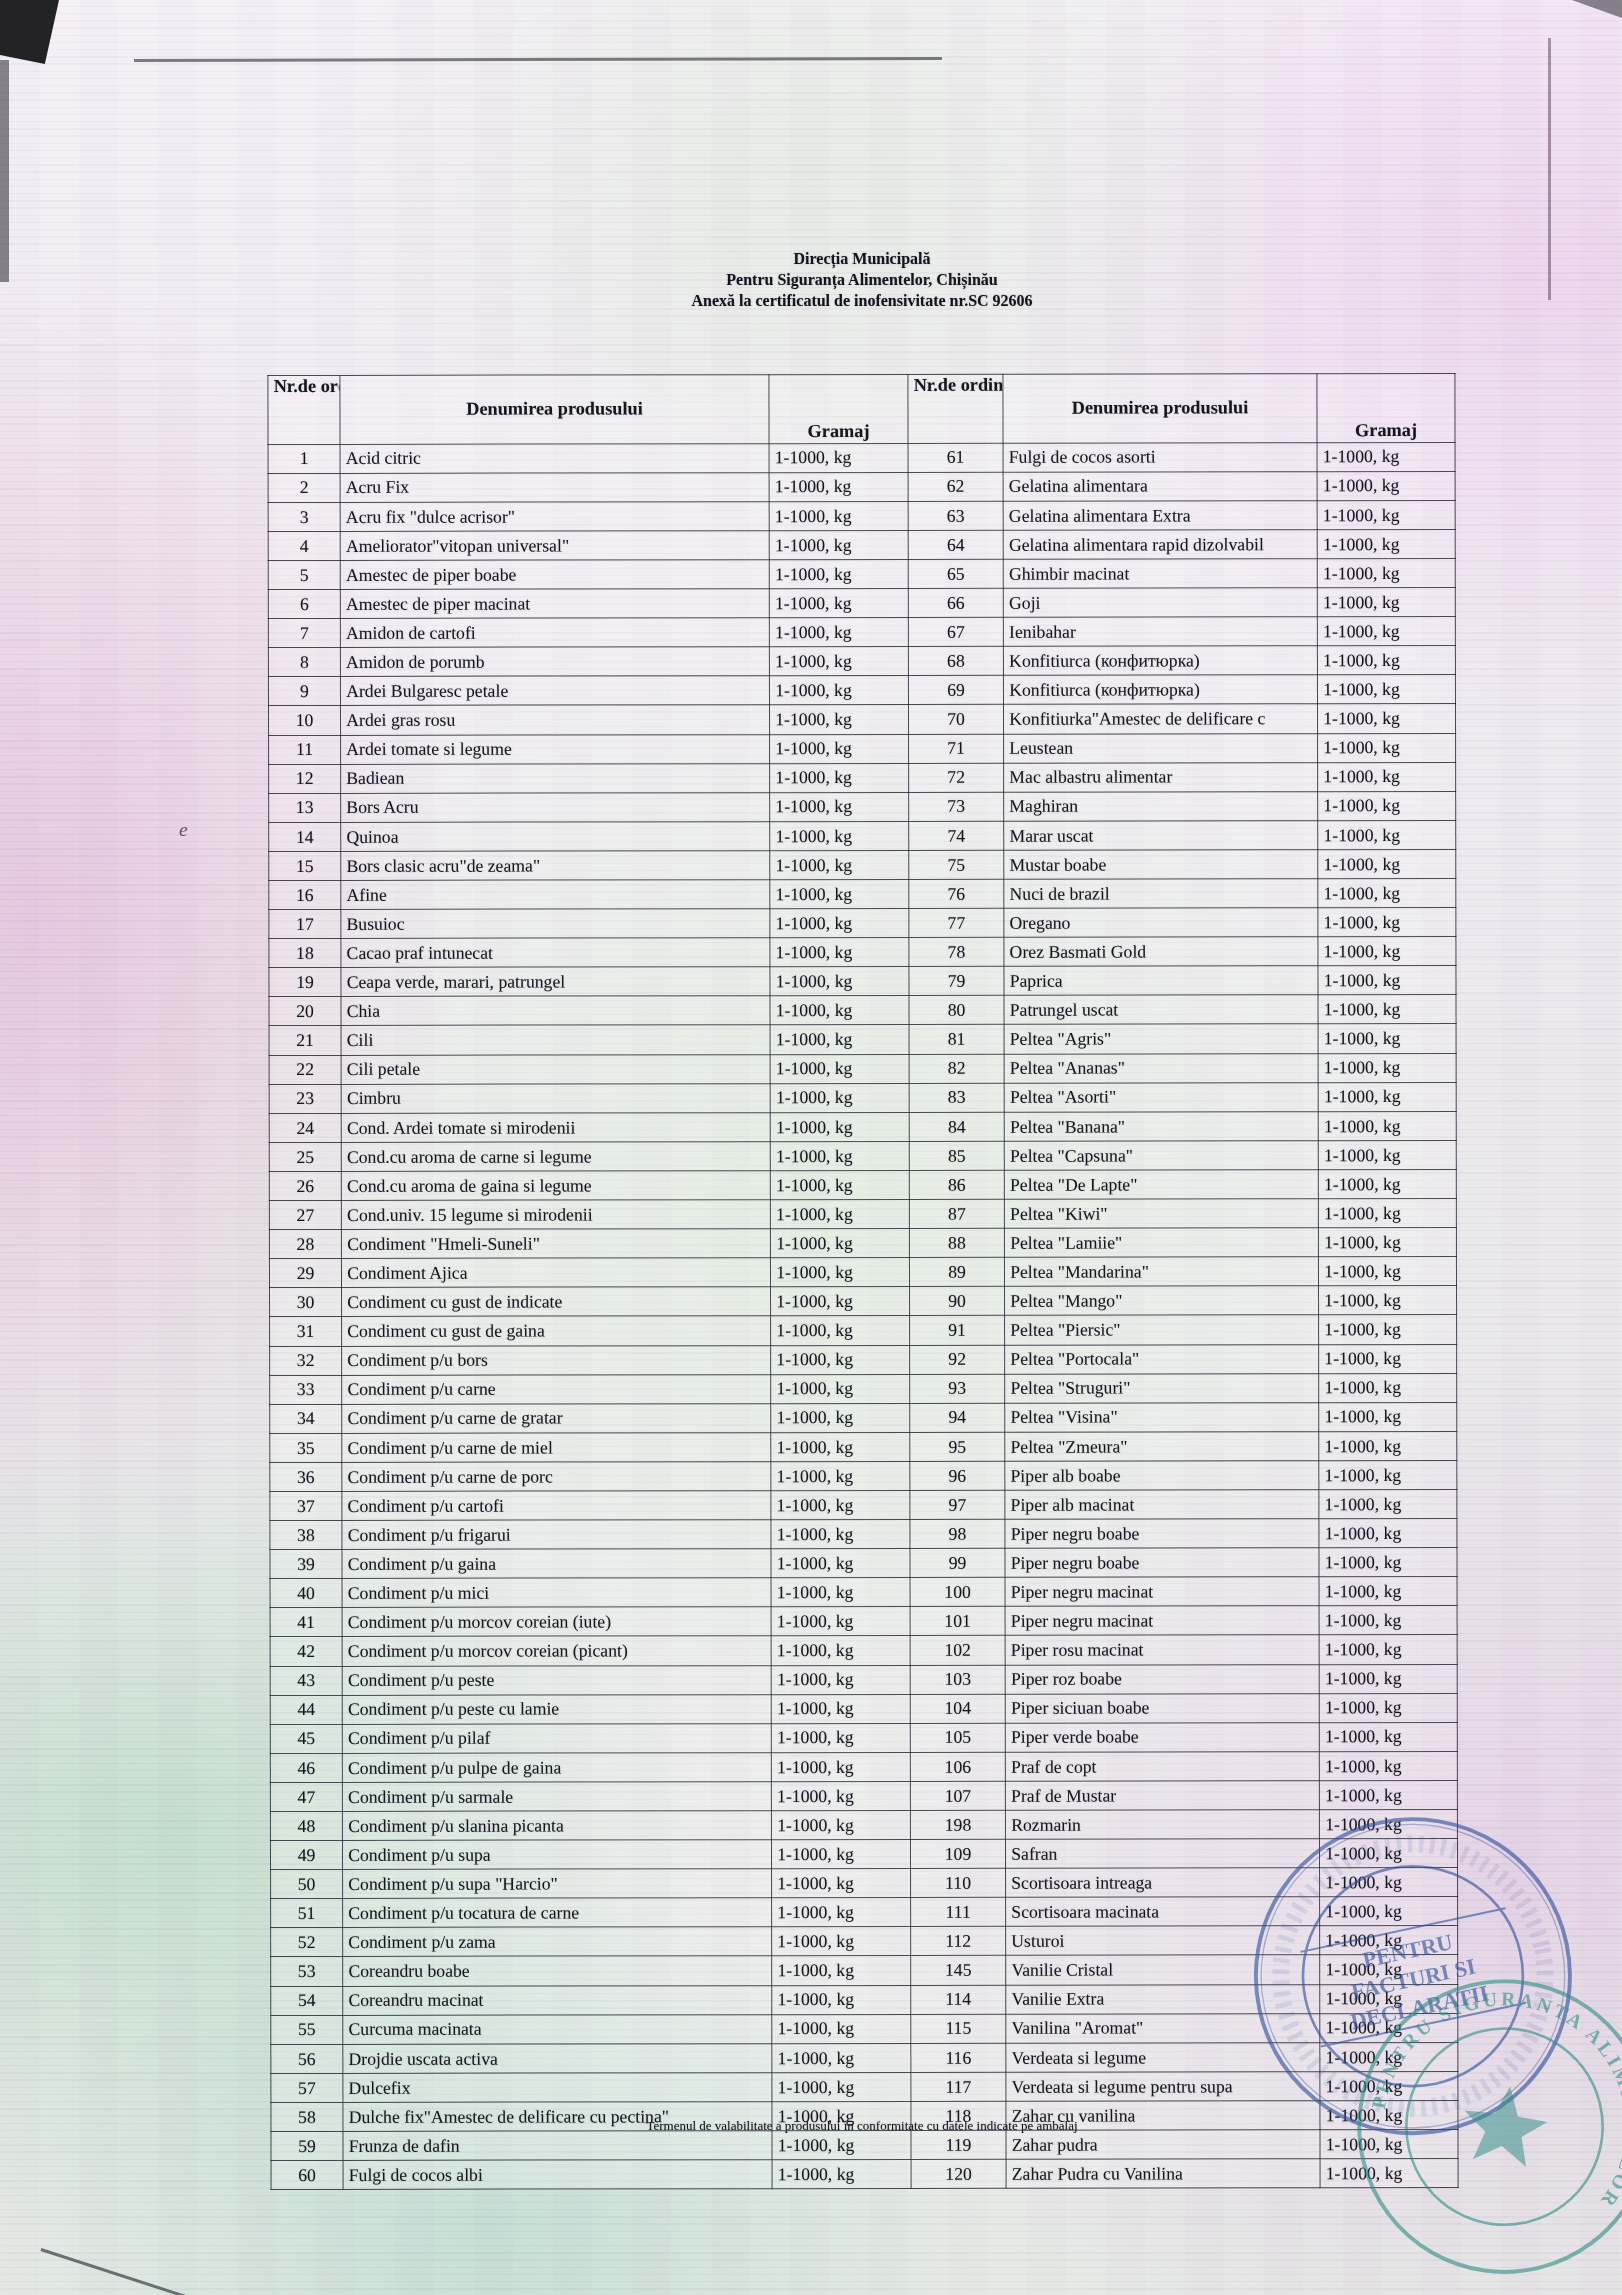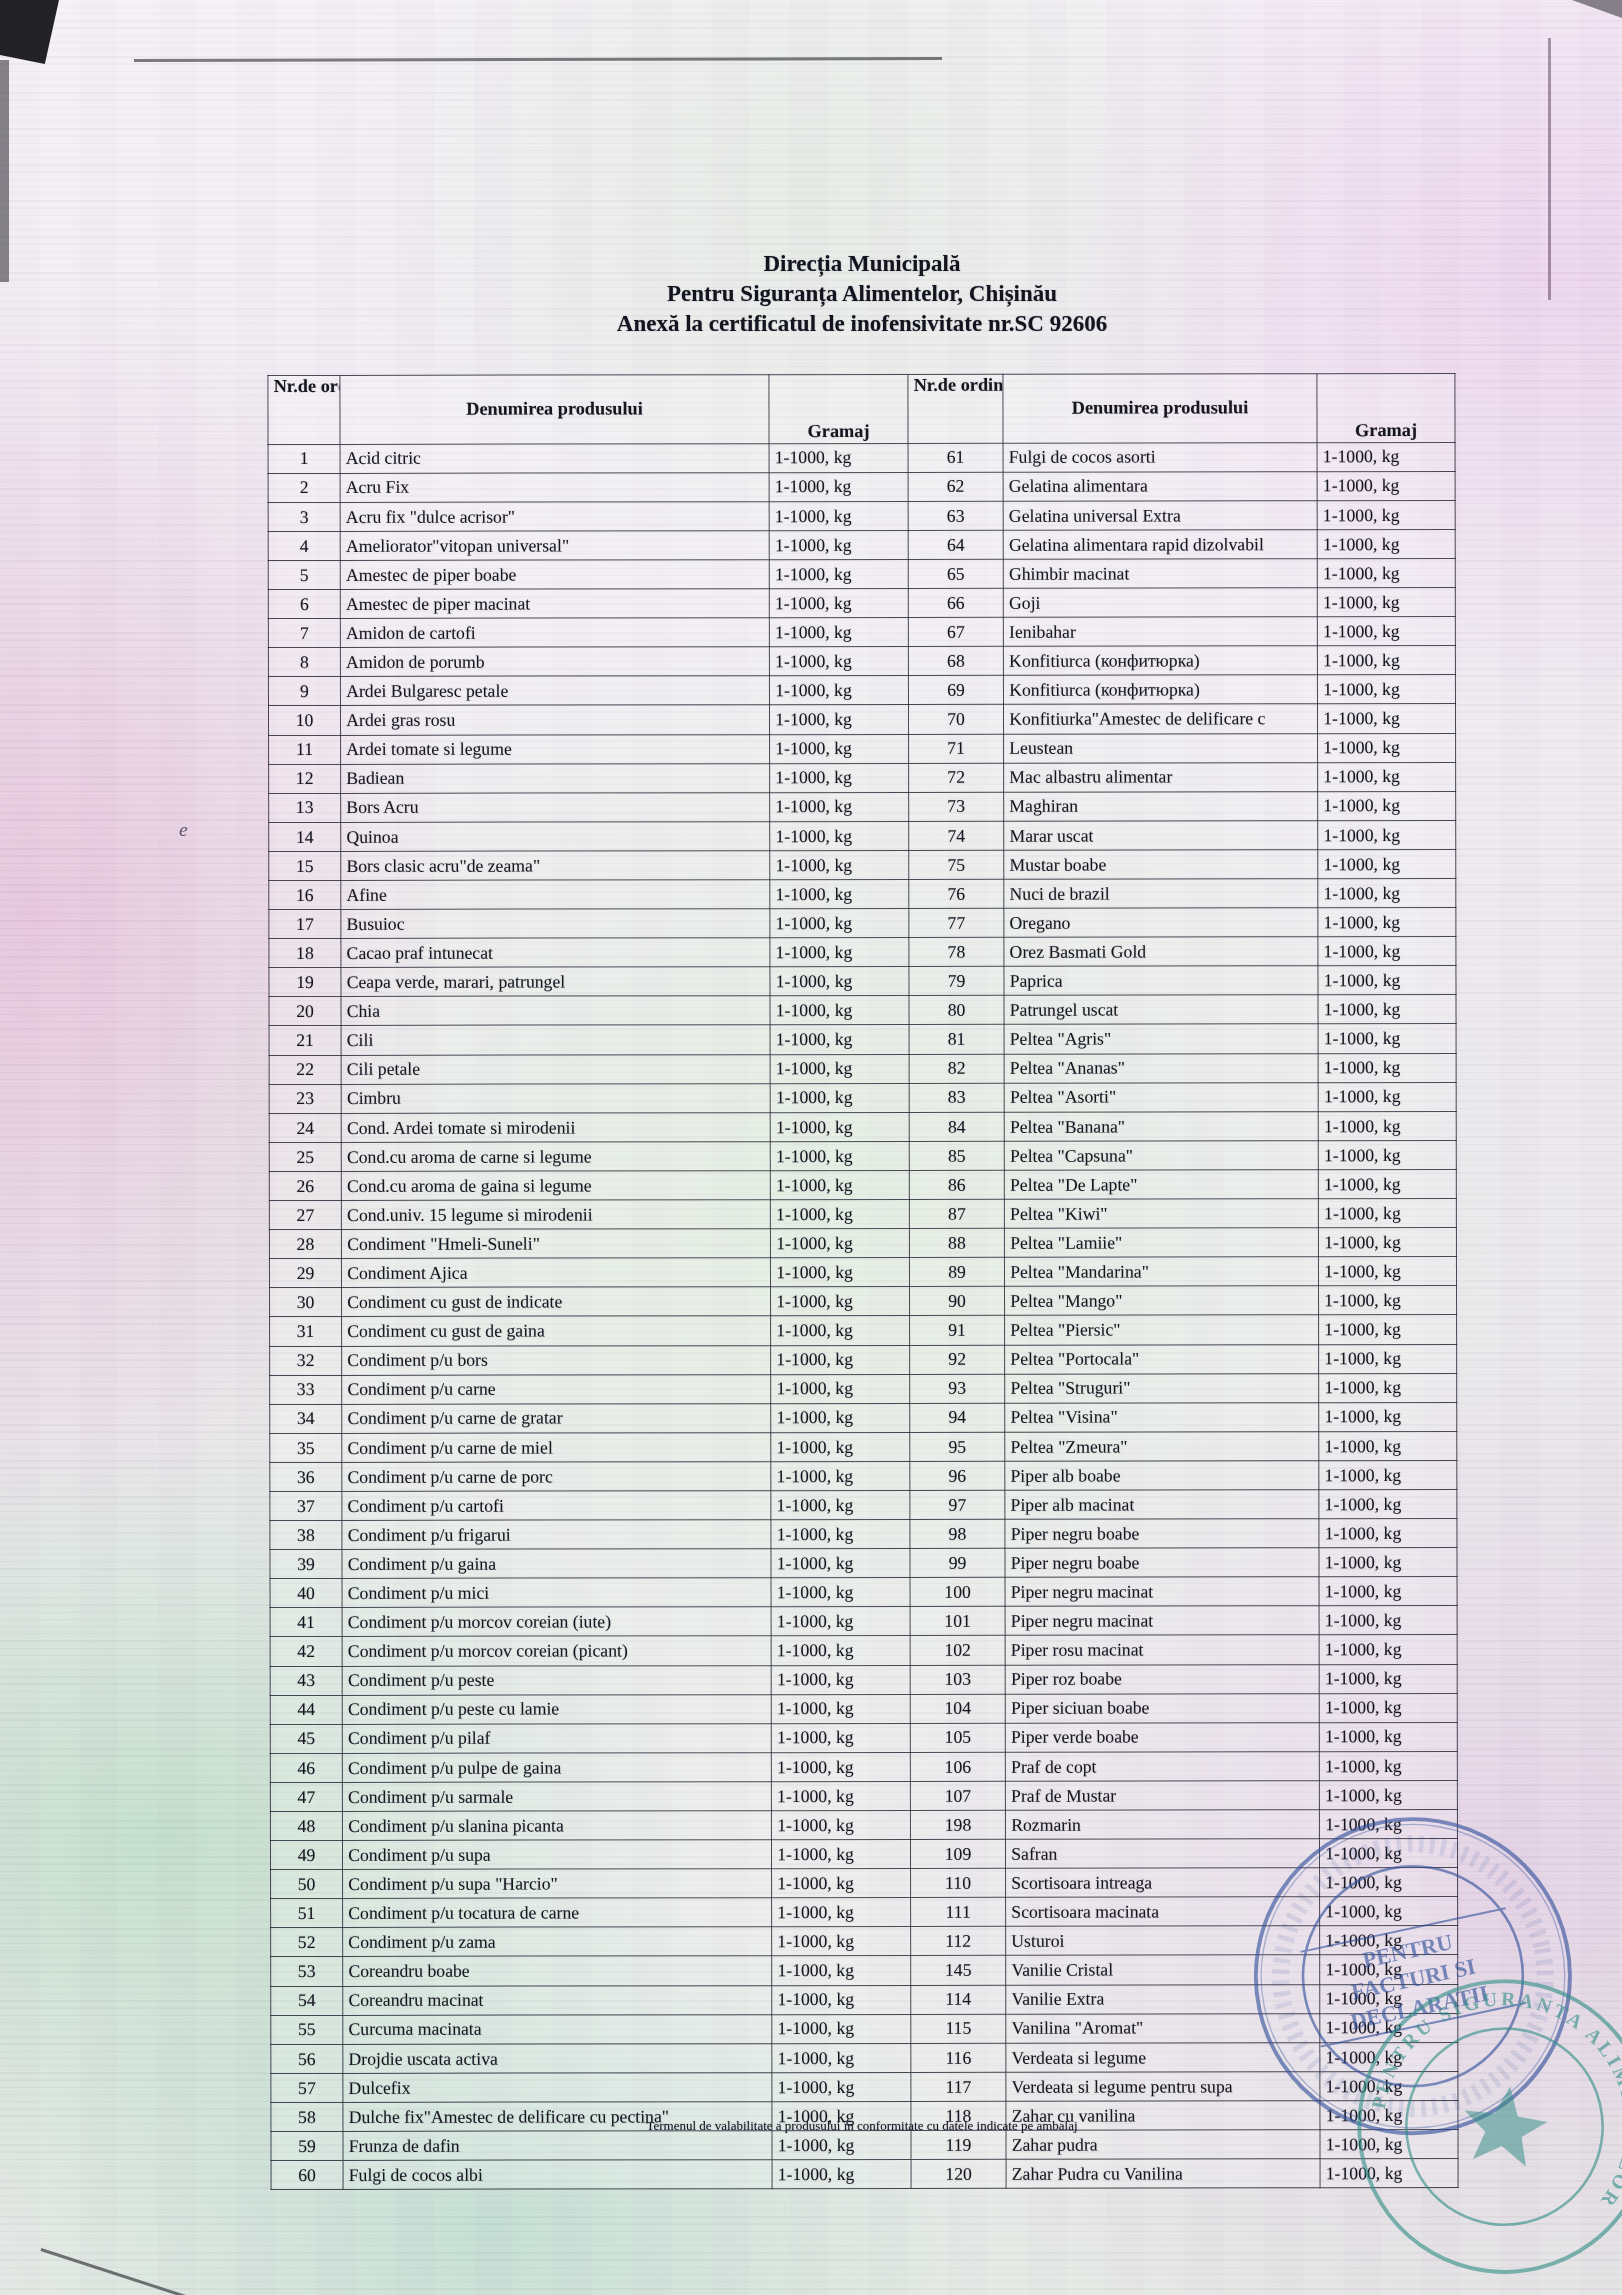--- a/index.html
+++ b/index.html
@@ -29,21 +29,21 @@
   #art-corner{left:0;top:0;width:59px;height:64px;background:#101012;clip-path:polygon(0 0,100% 0,76% 100%,0 86%);opacity:.92;}
   #art-leftbar{left:0;top:60px;width:9.2px;height:222px;background:rgba(22,22,28,.5);}
   #art-topline{left:134px;top:58px;width:808px;height:3.3px;background:rgba(22,22,28,.55);transform:rotate(-.15deg);}
   #art-trwedge{right:0;top:0;width:51px;height:18.3px;background:rgba(28,28,34,.5);clip-path:polygon(0 0,100% 0,100% 100%);}
   #art-rightline{left:1548px;top:38px;width:2.6px;height:262px;background:rgba(72,42,72,.45);}
   #art-bottomdiag{left:41px;top:2248px;width:281px;height:2.6px;background:rgba(32,32,38,.6);transform:rotate(18deg);transform-origin:left center;}
   #art-margin-mark{left:179px;top:819px;font-size:19.6px;font-style:italic;color:rgba(40,40,62,.75);}
 
   .title-block{
     position:absolute;left:269px;top:249px;width:1186px;
-    text-align:center;font-weight:bold;font-size:23px;line-height:1.3;
+    text-align:center;font-weight:bold;font-size:16px;line-height:1.3;
     color:#14141f;text-shadow:0 0 1.3px rgba(30,30,60,.35);
   }
   .doc-table{
     position:absolute;left:269px;top:374px;width:1186px;
     border-collapse:collapse;table-layout:fixed;
     background:rgba(253,253,253,0.20);
     transform:rotate(-.1deg);
   }
   .doc-table td,.doc-table th{
     border:1.3px solid rgba(26,26,42,0.78);
@@ -126,21 +126,21 @@
           <td class="c-nr">62</td>
           <td class="c-prod">Gelatina alimentara</td>
           <td class="c-gram">1-1000, kg</td>
         </tr>
 
         <tr>
           <td class="c-nr">3</td>
           <td class="c-prod">Acru fix "dulce acrisor"</td>
           <td class="c-gram">1-1000, kg</td>
           <td class="c-nr">63</td>
-          <td class="c-prod">Gelatina universal Extra</td>
+          <td class="c-prod">Gelatina alimentara Extra</td>
           <td class="c-gram">1-1000, kg</td>
         </tr>
 
         <tr>
           <td class="c-nr">4</td>
           <td class="c-prod">Ameliorator"vitopan universal"</td>
           <td class="c-gram">1-1000, kg</td>
           <td class="c-nr">64</td>
           <td class="c-prod">Gelatina alimentara rapid dizolvabil</td>
           <td class="c-gram">1-1000, kg</td>

